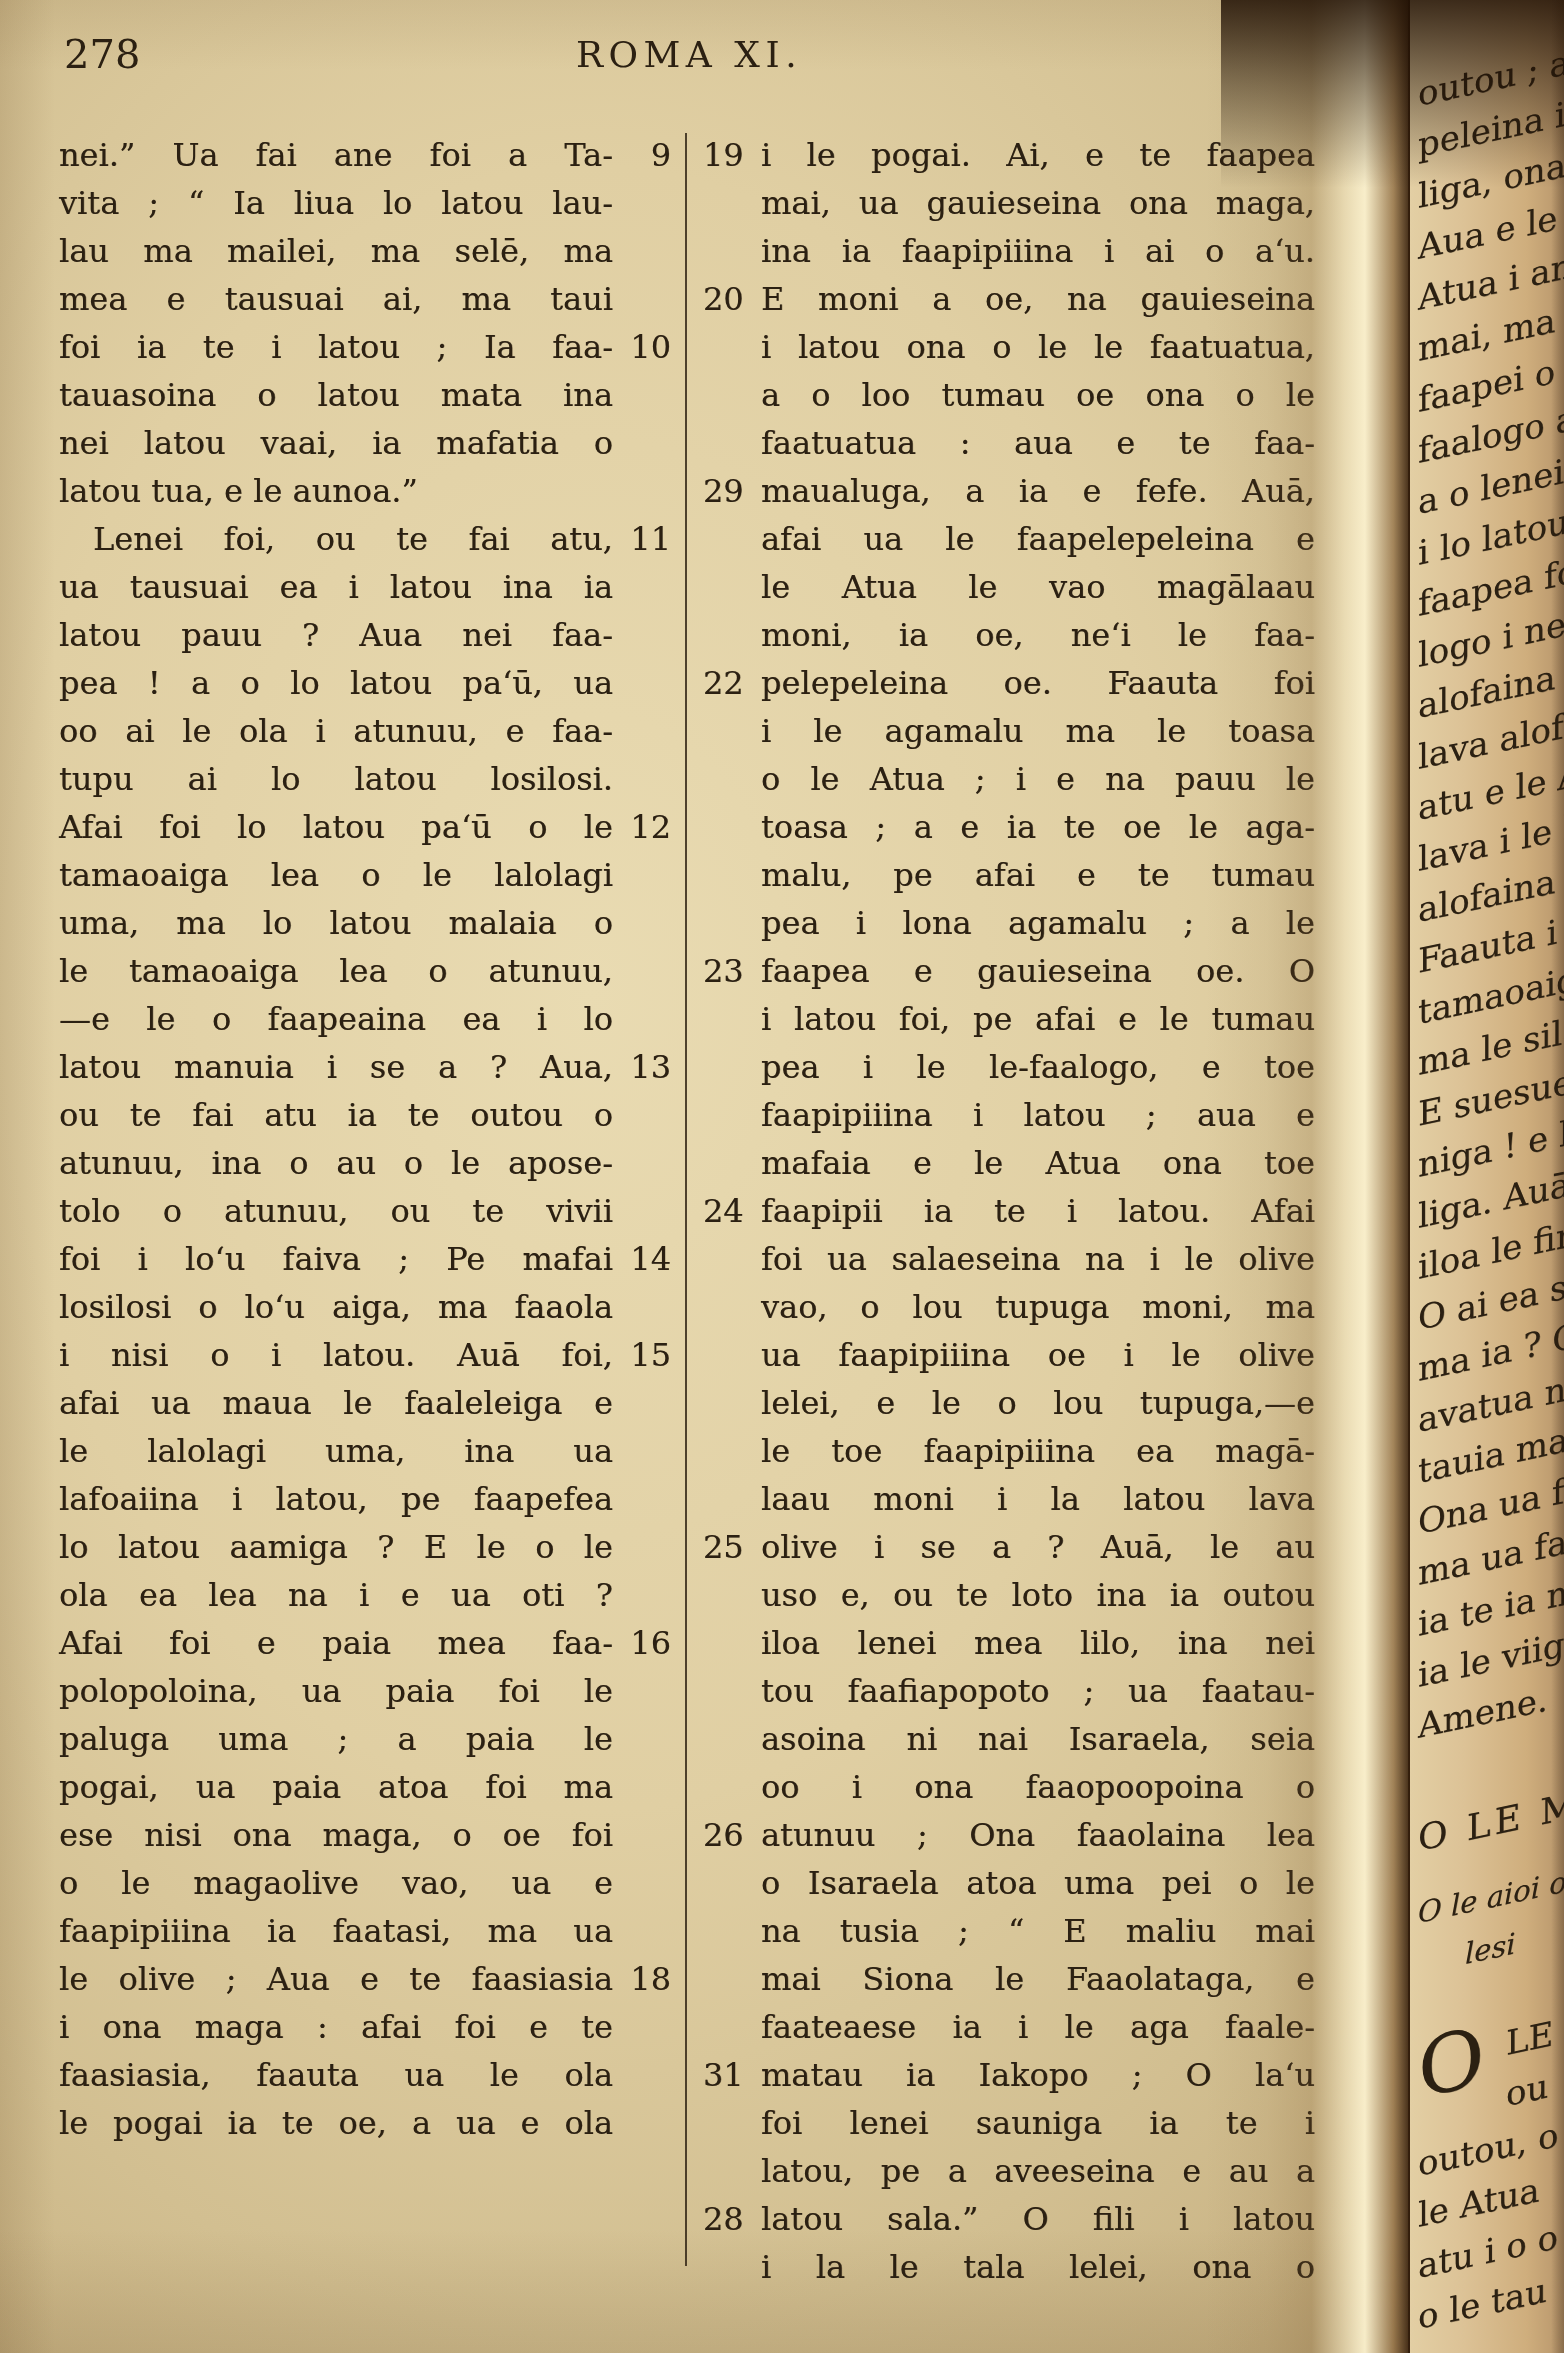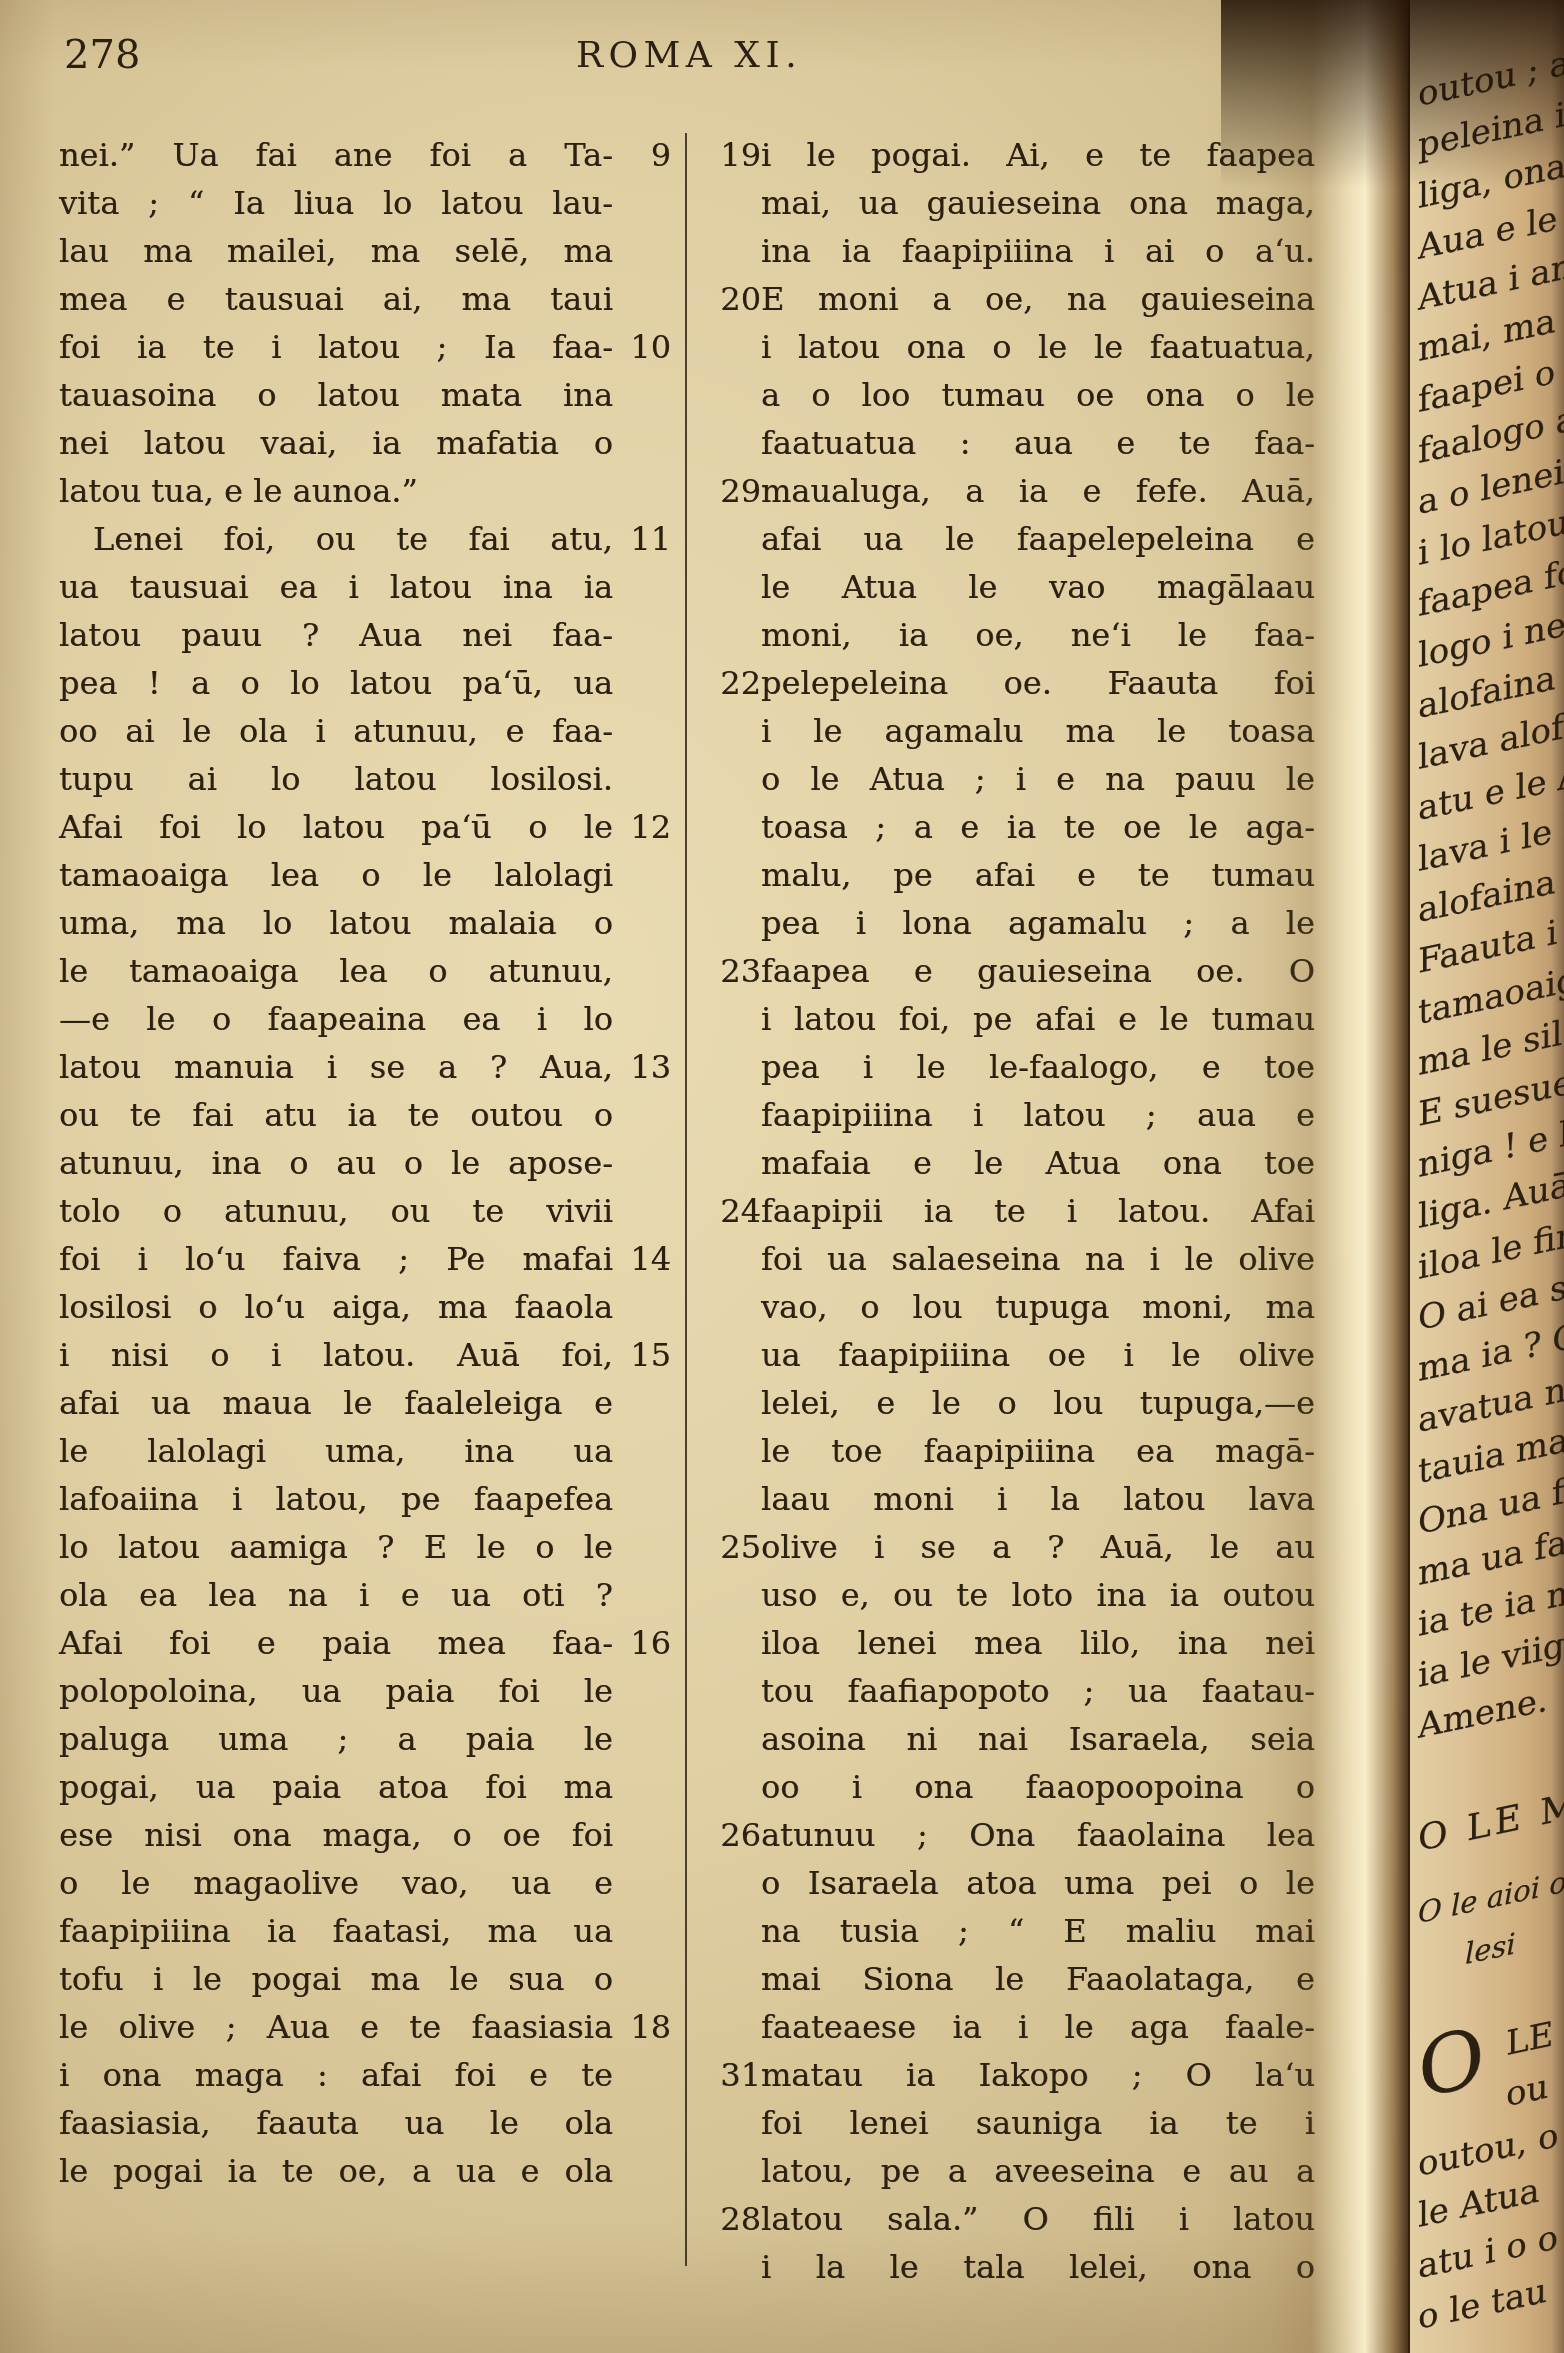--- a/index.html
+++ b/index.html
@@ -19,21 +19,21 @@
                  font-size:36px;line-height:49px;letter-spacing:5.5px;}
 
   .column{position:absolute;top:131px;}
   #col-left{left:59px;width:612px;}
   #col-right{left:703px;width:612px;}
 
   .line{display:flex;}
   .ltext{flex:1;font-size:32px;line-height:48px;text-align:justify;text-align-last:justify;
          text-shadow:0.4px 0.4px 0 rgba(43,32,18,.45);}
   .vnum{width:58px;font-size:32px;line-height:48px;text-shadow:0.4px 0.4px 0 rgba(43,32,18,.45);}
-  .vnum.vleft{text-align:right;}
+  .vnum.vleft{text-align:left;}
   .vnum.vright{text-align:right;}
   .line.noj .ltext{text-align-last:left;}
   .line.ind .ltext{text-indent:34px;}
 
   .divider{position:absolute;left:685px;top:133px;width:2.3px;height:2133px;
            background:rgba(52,39,22,.85);}
 
   
   .gutter-shade{position:absolute;left:1205px;top:0;width:205px;height:2354px;pointer-events:none;
     background:linear-gradient(90deg,
@@ -217,24 +217,20 @@
         <div class="line">
           <span class="ltext">ese nisi ona maga, o oe foi</span>
           <span class="vnum vright"></span>
         </div>
         <div class="line">
           <span class="ltext">o le magaolive vao, ua e</span>
           <span class="vnum vright"></span>
         </div>
         <div class="line">
           <span class="ltext">faapipiiina ia faatasi, ma ua</span>
-          <span class="vnum vright"></span>
-        </div>
-        <div class="line">
-          <span class="ltext">tofu i le pogai ma le sua o</span>
           <span class="vnum vright"></span>
         </div>
         <div class="line">
           <span class="ltext">le olive ;  Aua e te faasiasia</span>
           <span class="vnum vright">18</span>
         </div>
         <div class="line">
           <span class="ltext">i ona maga : afai foi e te</span>
           <span class="vnum vright"></span>
         </div>

